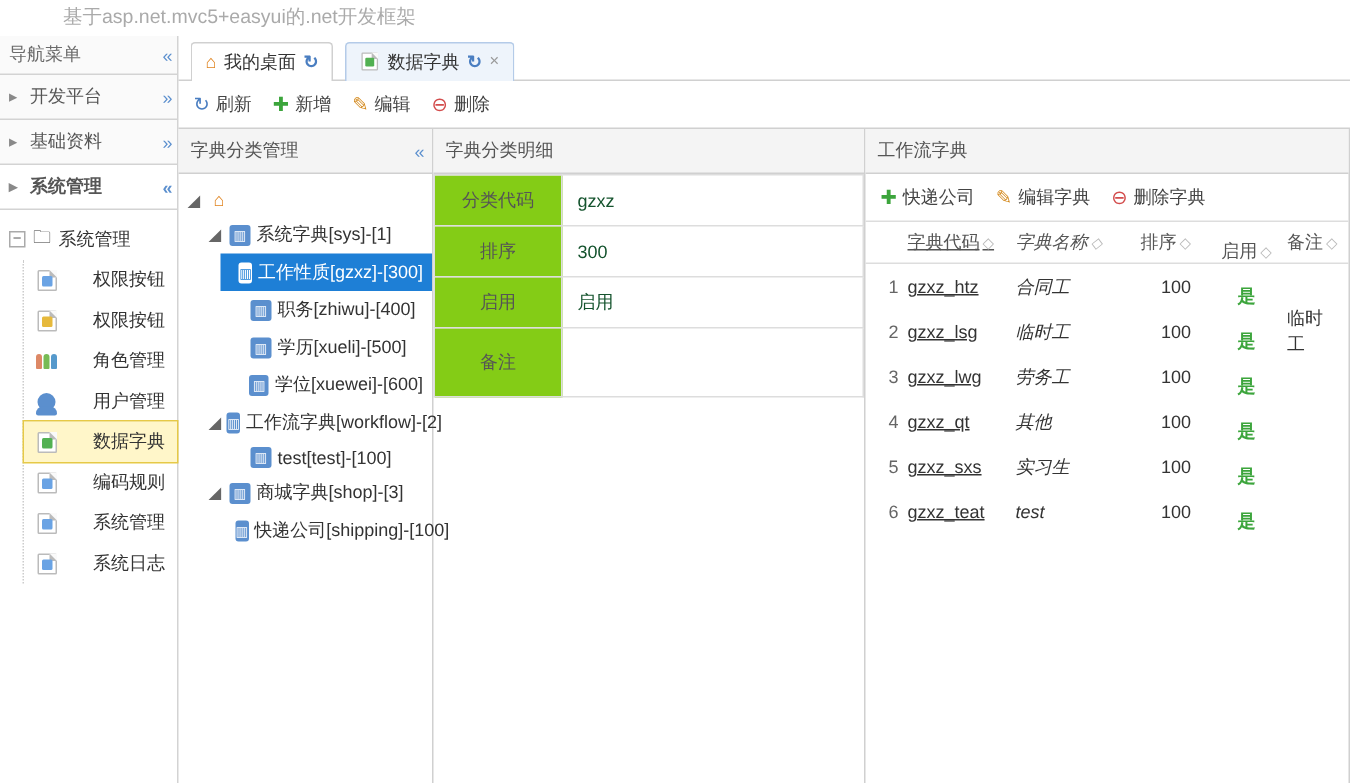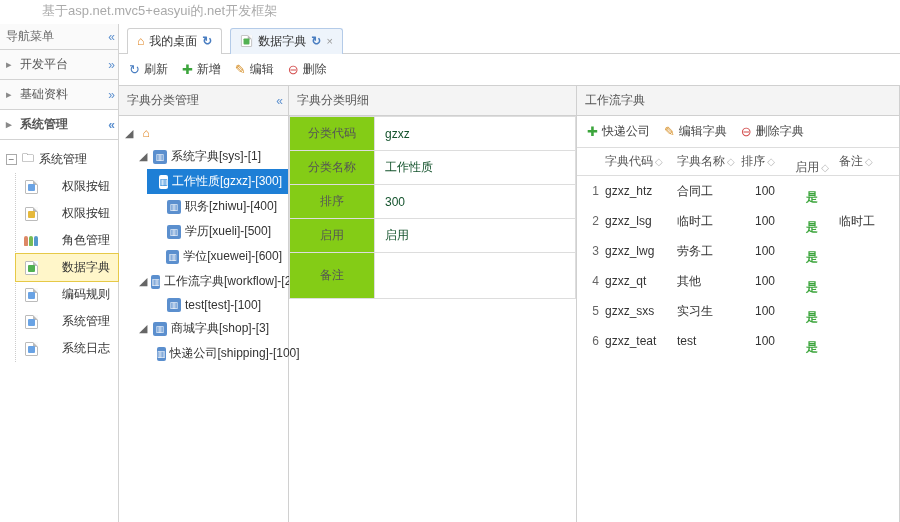--- a/index.html
+++ b/index.html
@@ -59,23 +59,23 @@
   .form-tbl { border-collapse: collapse; width: 100%; }
   .form-tbl td { border: 1px solid #ddd; padding: 8px 10px; font-size: 12px; color: #14532d; }
   .form-tbl td:first-child { width: 85px; text-align: center; background: #84cc16; color: #555; }
   .form-tbl .remark-row td:last-child { height: 46px; }
   
   .grid-toolbar { display: flex; gap: 14px; padding: 7px 10px; border-bottom: 1px solid #ddd; }
   .grid-head, .grid-row { display: flex; align-items: center; padding: 0 6px; }
   .grid-head { border-bottom: 1px solid #ddd; color: #555; height: 28px; }
   .grid-row { height: 30px; }
   .c-idx { width: 22px; text-align: right; padding-right: 6px; color: #666; }
-  .c-code { width: 72px; }
-  .c-name { width: 64px; }
-  .c-sort { width: 50px; text-align: right; padding-right: 16px; }
+  .c-code { width: 72px; text-decoration: underline; }
+  .c-name { width: 64px; font-style: italic; }
+  .c-sort { width: 50px; text-align: right; padding-right: 16px; margin-left: 19px; }
   .c-enable { width: 42px; text-align: center; margin-top: 12px; }
   .c-enable .yes { color: #3ca53c; font-weight: bold; }
   .c-remark { flex: 1; padding-left: 6px; }
   .sort-arrows { color: #b9b9b9; font-size: 10px; margin-left: 2px; }
   .leaf-page { width:13px; height:14px; border:1px solid #bbb; border-radius:1px; position:relative; display:inline-block; background:#fff; }
   .leaf-page::before { content:""; position:absolute; right:-1px; top:-1px; border-top:5px solid #fafafa; border-left:5px solid #bbb; }
   .lp-blue::after { content:""; position:absolute; left:2px; top:3px; width:7px; height:7px; background:#6aa3e4; border-radius:1px; }
   .lp-green::after { content:""; position:absolute; left:2px; top:3px; width:7px; height:7px; background:#52b152; border-radius:1px; }
   .lp-yellow::after { content:""; position:absolute; left:2px; top:3px; width:7px; height:7px; background:#e6b93c; border-radius:1px; }
   .people-i { display:inline-flex; gap:1px; }
@@ -132,20 +132,26 @@
             <span>权限按钮</span>
           </div>
           <div class="tnode leaf">
             <span class="ticon people-i">
               <span style="background:#d86"></span>
               <span style="background:#7b5"></span>
               <span style="background:#59c"></span>
             </span>
             <span>角色管理</span>
           </div>
+          <div class="tnode leaf">
+            <span class="ticon">
+              <span class="avatar-i"></span>
+            </span>
+            <span>用户管理</span>
+          </div>
           <div class="tnode leaf active">
             <span class="ticon">
               <span class="leaf-page lp-green"></span>
             </span>
             <span>数据字典</span>
           </div>
           <div class="tnode leaf">
             <span class="ticon">
               <span class="leaf-page lp-blue"></span>
             </span>
@@ -271,24 +277,20 @@
 
       <div class="panel panel2">
         <div class="panel-head">
           <span>字典分类明细</span>
         </div>
         <table class="form-tbl">
           <tbody>
               <tr>
                 <td>分类代码</td>
                 <td>gzxz</td>
-              </tr>
-          <tr>
-                <td>分类名称</td>
-                <td>工作性质</td>
               </tr>
           <tr>
                 <td>排序</td>
                 <td>300</td>
               </tr>
           <tr>
                 <td>启用</td>
                 <td>启用</td>
               </tr>
           <tr class="remark-row">

